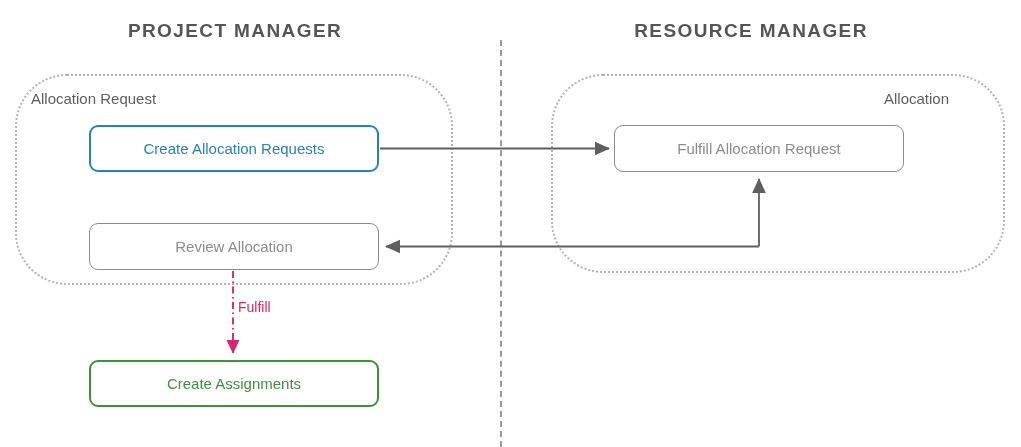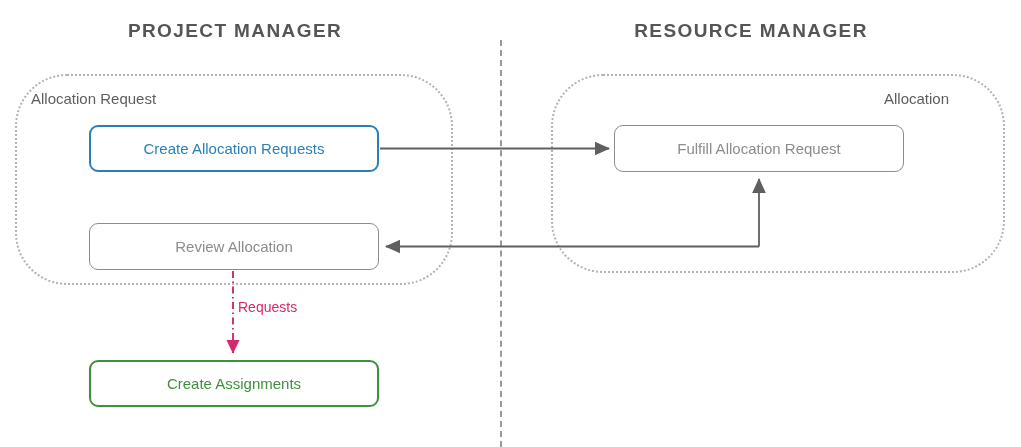--- a/index.html
+++ b/index.html
@@ -162,15 +162,15 @@
   </div>
 
   <div class="task" id="task-create-assignments">
     <span>Create Assignments</span>
   </div>
 
   <div class="task" id="task-fulfill-allocation-request">
     <span>Fulfill Allocation Request</span>
   </div>
 
-  <div class="manually-label">Requests</div>
+  <div class="manually-label">Fulfill</div>
 
 </div>
 
 </body></html>

